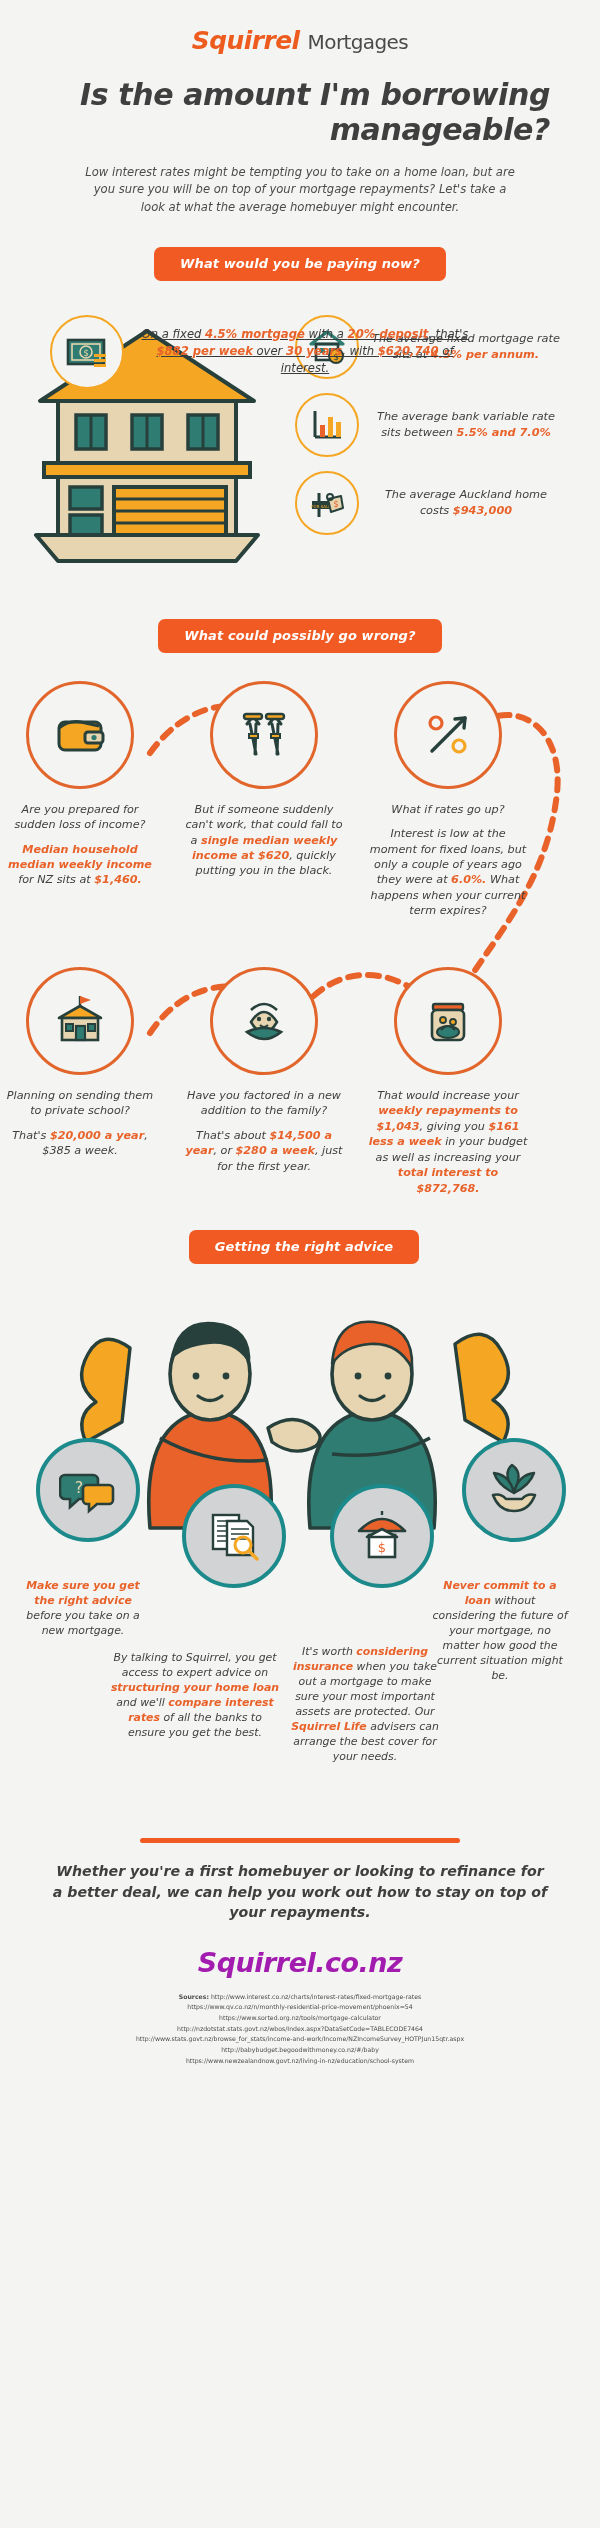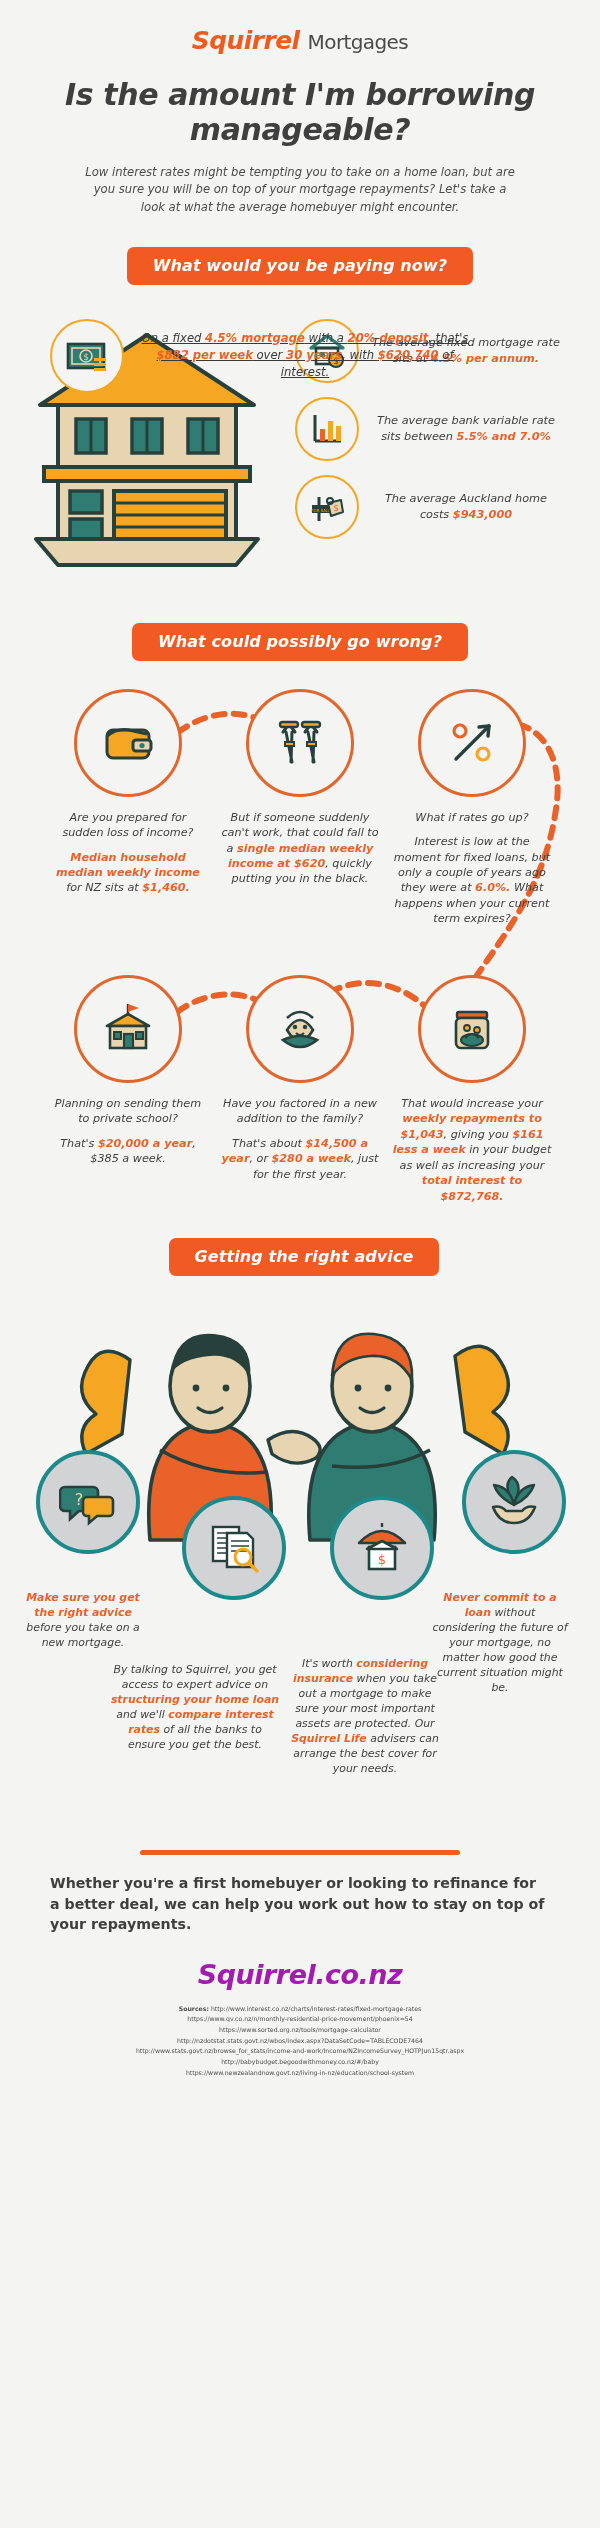--- a/index.html
+++ b/index.html
@@ -16,34 +16,34 @@
 
   
   .brand { text-align: center; padding-top: 26px; }
   .brand .logo {
     font-size: 25px; font-weight: bold; font-style: italic;
     color: #ee5b1f; letter-spacing: -0.6px;
   }
   .brand .logo .sub { color: #4a4a4a; font-weight: normal; font-style: normal; font-size: 20px; }
 
   .headline {
-    text-align: center; margin: 22px auto 0; width: 500px;
+    text-align: right; margin: 22px auto 0; width: 500px;
     font-size: 30px; line-height: 1.18; font-weight: bold; font-style: italic;
     color: #3f3f3f; letter-spacing: -0.4px;
   }
   .intro {
     text-align: center; margin: 16px auto 0; width: 440px;
     font-size: 11.6px; line-height: 1.52; font-style: italic; color: #4b4b4b;
   }
 
   
   .pill-wrap { text-align: center; }
   .pill {
     display: inline-block; background: #f15a22; color: #fff;
-    font-size: 16px; font-weight: bold; font-style: italic;
+    font-size: 13px; font-weight: bold; font-style: italic;
     padding: 9px 26px 10px; border-radius: 7px; letter-spacing: 0.1px;
   }
 
   
   .sec1 { position: relative; margin-top: 34px; height: 300px; }
   .house { position: absolute; left: 22px; top: 8px; }
   .rates { position: absolute; left: 295px; top: 0; width: 300px; }
   .rate-row { display: flex; align-items: center; margin-bottom: 14px; }
   .circ {
     width: 64px; height: 64px; border-radius: 50%;
@@ -55,42 +55,42 @@
     margin-left: 12px; font-size: 11.3px; line-height: 1.42;
     font-style: italic; text-align: center; color: #3f3f3f; width: 190px;
   }
   .hl { color: #e8622a; font-weight: bold; }
 
   .money-row { position: relative; margin-top: 6px; display: flex; align-items: center; padding-left: 50px; }
   .money-txt { margin-left: 16px; font-size: 11.6px; line-height: 1.5; font-style: italic; text-align: center; width: 330px; text-decoration: underline; }
 
   
   .sec2 { margin-top: 22px; position: relative; }
-  .row3 { display: flex; justify-content: center; gap: 12px; margin-top: 28px; position: relative; z-index: 2; }
+  .row3 { display: flex; gap: 24px; margin-top: 28px; position: relative; z-index: 2; }
   .cell { width: 160px; text-align: center; }
   .bigcirc {
     width: 108px; height: 108px; border-radius: 50%;
     border: 3px solid #e2662c; margin: 0 auto;
     display: flex; align-items: center; justify-content: center; background: #f4f4f2;
   }
   .cell p { font-size: 11.2px; line-height: 1.38; font-style: italic; margin-top: 13px; color: #3f3f3f; }
   .cell p + p { margin-top: 9px; }
   .dash-svg { position: absolute; left: 0; top: 0; pointer-events: none; z-index: 1; }
   .people-band { position: relative; width: 600px; height: 300px; margin-top: 14px; }
   .advice-grid { position: relative; width: 572px; height: 250px; }
   .advice-txt { position: absolute; font-size: 10.9px; line-height: 1.38; font-style: italic; text-align: center; color: #3f3f3f; }
   .grey-circ {
     position: absolute; width: 104px; height: 104px; border-radius: 50%;
     background: #d2d3d5; border: 4px solid #1c8a8a;
     display: flex; align-items: center; justify-content: center;
   }
 
   
   .rule { width: 320px; height: 5px; background: #f15a22; border-radius: 3px; margin: 10px auto 0; }
-  .closing { margin: 18px auto 0; width: 500px; font-size: 14.2px; line-height: 1.45; font-weight: bold; color: #3f3f3f; }
+  .closing { text-align: center; margin: 18px auto 0; width: 500px; font-size: 14.2px; line-height: 1.45; font-weight: bold; font-style: italic; color: #3f3f3f; }
   .site { text-align: center; margin-top: 24px; font-size: 27px; font-weight: bold; font-style: italic; color: #a21caf; letter-spacing: -0.5px; }
   .sources { text-align: center; margin: 14px auto 16px; width: 560px; font-size: 6.2px; line-height: 1.72; color: #4d4d4d; word-break: break-all; }
   .sources .lbl { font-weight: bold; }
 </style>
 </head>
 <body>
 
 <div class="page">
 
   <div class="brand">

